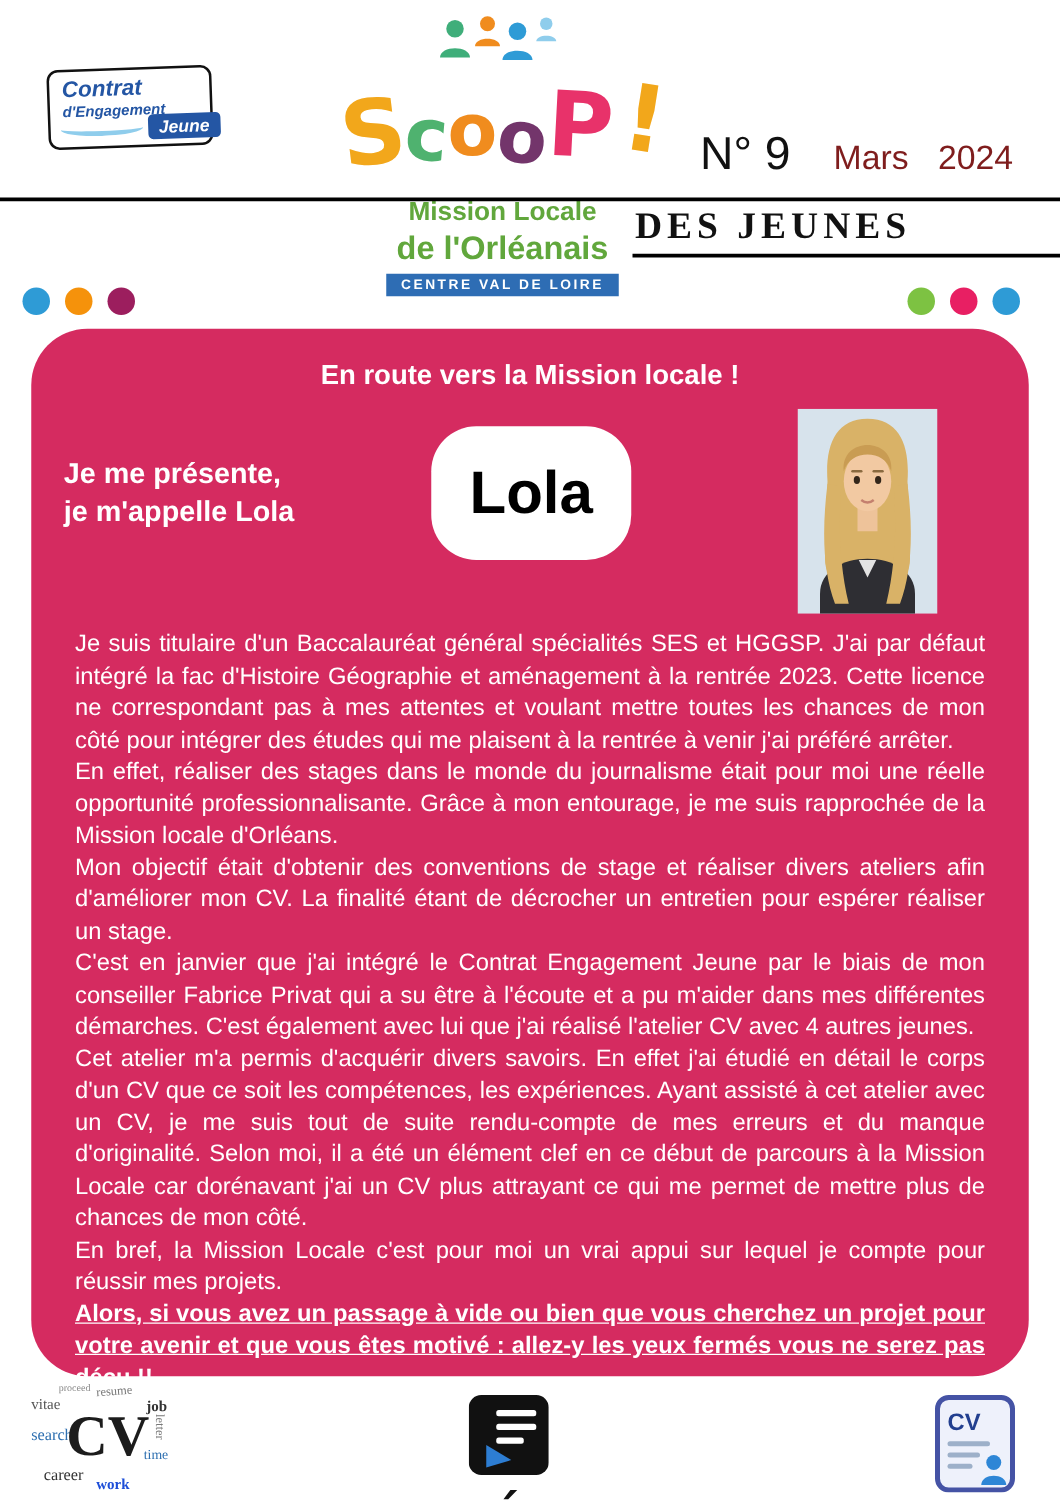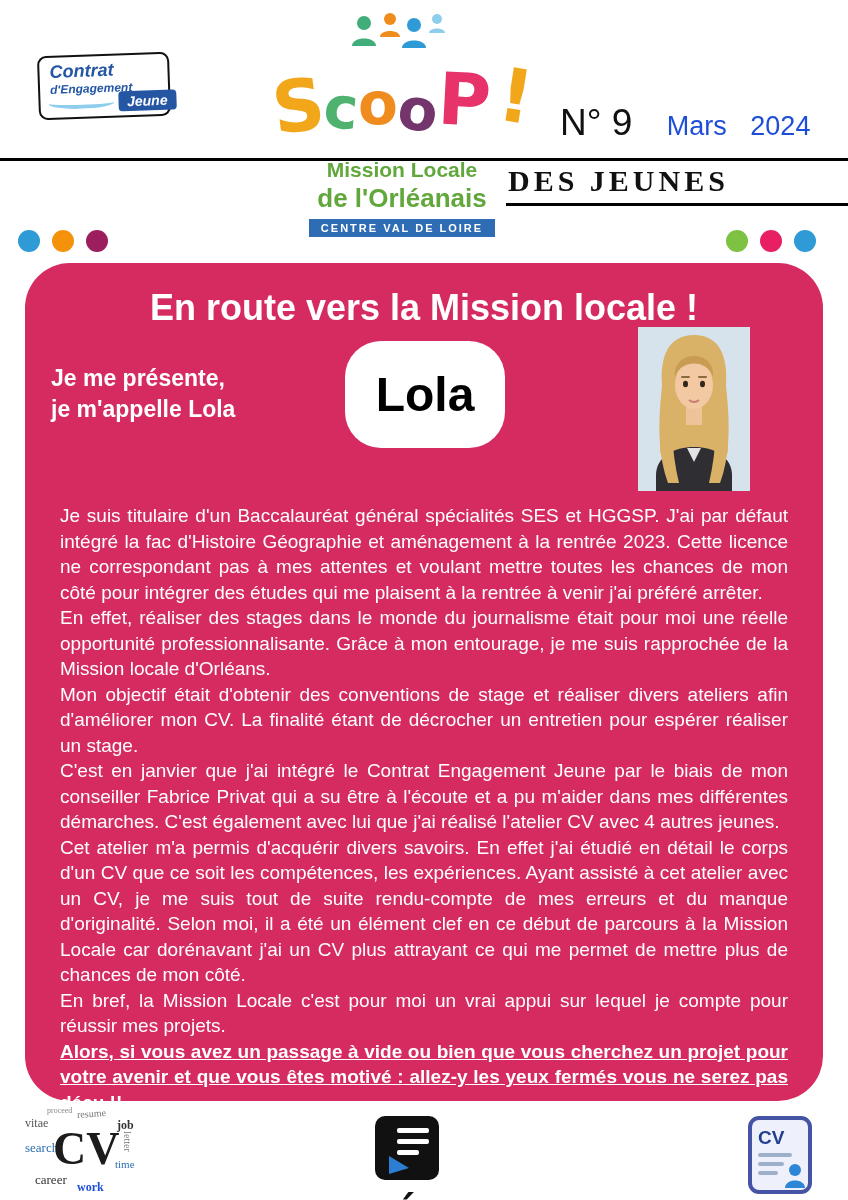--- a/index.html
+++ b/index.html
@@ -29,33 +29,33 @@
   .sl4 { font-size:72px; transform:translateY(-2px) rotate(3deg); }
   .slb { font-size:74px; transform:translateY(-6px) rotate(9deg); margin-left:8px; }
   .ml-line1 { font-size:21px; font-weight:bold; margin-top:6px; }
   .ml-line2 { font-size:26px; font-weight:bold; margin-top:1px; }
   .ml-banner { display:inline-block; margin-top:5px; color:#fff; font-size:11px;
                font-weight:bold; letter-spacing:2px; padding:3px 12px; }
 
   
   .issue { position:absolute; left:560px; top:102px; white-space:nowrap; }
   .issue-num { font-size:37px; color:#111; }
-  .issue-date { font-size:27px; color:#1d4ed8; margin-left:30px; word-spacing:16px; }
+  .issue-date { font-size:27px; color:#7f1d1d; margin-left:30px; word-spacing:16px; }
   .rule1 { position:absolute; left:0; top:158px; width:848px; height:3px; background:#000; }
   .rule2 { position:absolute; left:506px; top:203px; width:342px; height:3px; background:#000; }
   .subtitle { position:absolute; left:508px; top:164px; font-family:"Liberation Serif", serif;
               font-size:30px; font-weight:bold; letter-spacing:4px; color:#111; }
 
   
   .dot { position:absolute; top:230px; width:22px; height:22px; border-radius:50%; }
 
   
   .card { position:absolute; left:25px; top:263px; width:798px; height:838px; border-radius:45px; }
   .card-title { position:absolute; top:24px; left:0; width:100%; text-align:center;
-                color:#fff; font-weight:bold; font-size:36px; }
+                color:#fff; font-weight:bold; font-size:22px; }
   .intro { position:absolute; left:26px; top:100px; color:#fff; font-weight:bold;
            font-size:23px; line-height:1.35; white-space:pre-line; }
   .badge { position:absolute; left:320px; top:78px; width:160px; height:107px; background:#fff;
            border-radius:36px; display:flex; align-items:center; justify-content:center; }
   .badge span { font-size:48px; font-weight:bold; }
   .avatar { position:absolute; left:613px; top:64px; width:112px; height:164px; }
   .body { position:absolute; left:35px; top:240px; width:728px; color:#fff;
           font-size:19px; line-height:25.5px; text-align:justify; }
   .body p { margin:0; }
   .closing { font-weight:bold;text-decoration:underline; }

